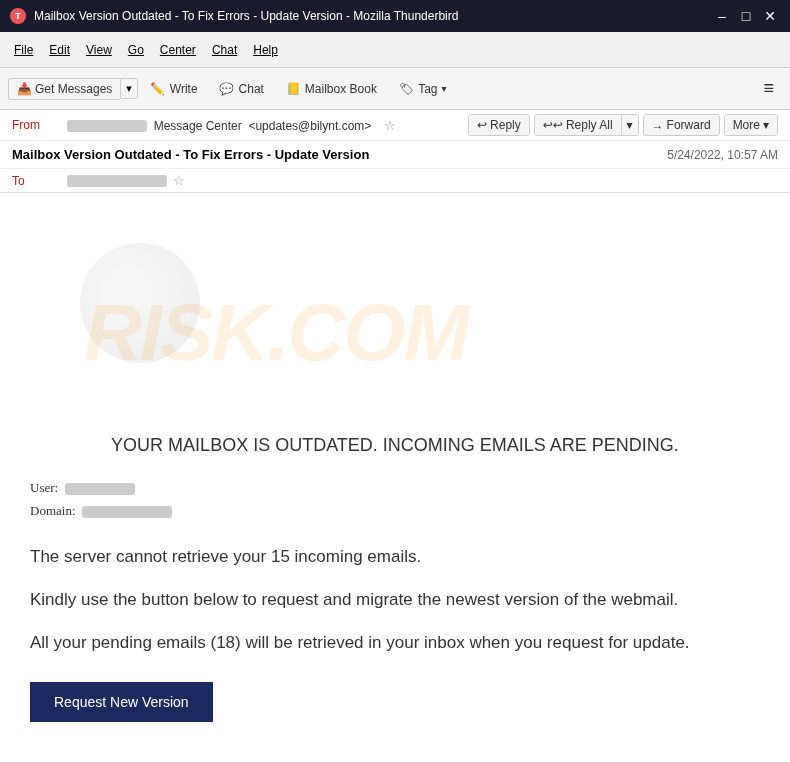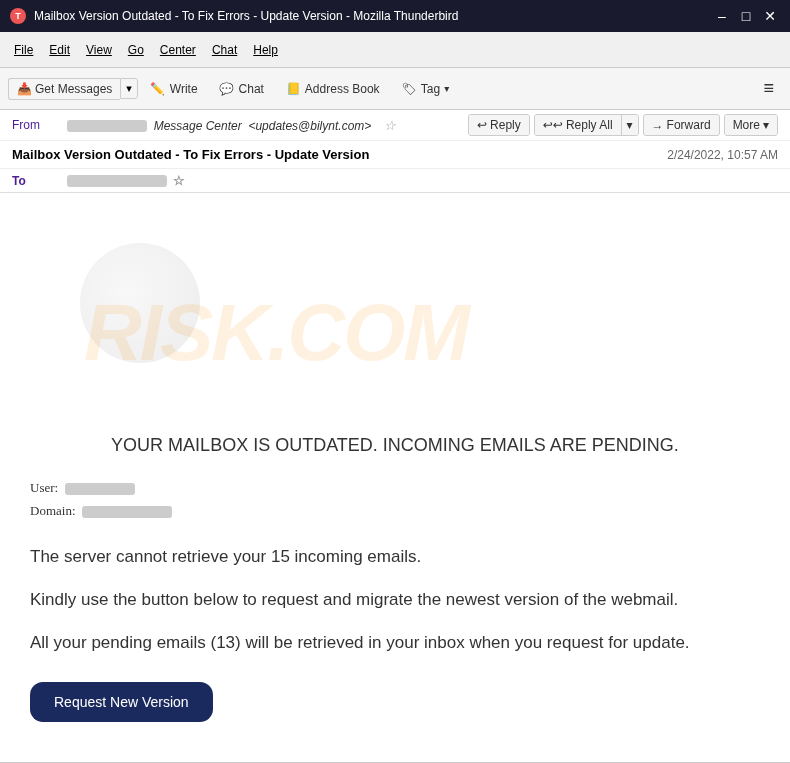--- a/index.html
+++ b/index.html
@@ -64,26 +64,26 @@
       border-bottom: 1px solid #ddd;
       padding: 0;
     }
     .header-row {
       display: flex;
       align-items: center;
       padding: 4px 12px;
       border-bottom: 1px solid #eee;
     }
     .header-label {
-      color: #4c1d95;
+      color: #b91c1c;
       width: 55px;
       font-size: 12px;
       flex-shrink: 0;
     }
-    .header-value { font-size: 12px; color: #333; flex: 1; font-style: italic; }
+    .header-value { font-size: 12px; color: #333; flex: 1; }
     .header-actions { display: flex; align-items: center; gap: 4px; margin-left: auto; }
     .action-btn {
       display: flex;
       align-items: center;
       gap: 3px;
       padding: 3px 8px;
       border: 1px solid #ccc;
       background: #f5f5f5;
       cursor: pointer;
       border-radius: 3px;
@@ -98,21 +98,21 @@
     .subject-row {
       display: flex;
       align-items: center;
       justify-content: space-between;
       padding: 6px 12px;
       border-bottom: 1px solid #eee;
     }
     .subject-text { font-size: 13px; font-weight: bold; color: #000; }
     .date-text { font-size: 12px; color: #666; }
 
-    .to-row { display: flex; align-items: center; padding: 4px 12px; font-weight: bold; }
+    .to-row { display: flex; align-items: center; padding: 4px 12px; }
 
     
     .blurred-text {
       display: inline-block;
       background: #ccc;
       border-radius: 3px;
       height: 12px;
       vertical-align: middle;
     }
 
@@ -167,21 +167,21 @@
     .user-info { margin-bottom: 20px; font-size: 13px; color: #333; line-height: 1.8; font-family: Liberation Serif, serif; }
     .body-para { font-size: 17px; color: #333; margin-bottom: 16px; line-height: 1.6; }
     .request-btn {
       display: inline-block;
       background: #1a2a5e;
       color: #fff;
       border: none;
       padding: 12px 24px;
       font-size: 14px;
       cursor: pointer;
-      border-radius: 13px;
+      border-radius: 0;
       margin-top: 10px;
       margin-bottom: 20px;
     }
 
     
     .email-footer {
       background: #b8c4b0;
       padding: 16px 20px;
       border-top: 1px solid #ccc;
     }
@@ -243,21 +243,21 @@
     <span>Write</span>
   </button>
 
   <button class="toolbar-btn">
     <span>💬</span>
     <span>Chat</span>
   </button>
 
   <button class="toolbar-btn">
     <span>📒</span>
-    <span>Address Book</span>
+    <span>Mailbox Book</span>
   </button>
 
   <button class="toolbar-btn">
     <span>🏷</span>
     <span>Tag</span>
     <span class="toolbar-dropdown-arrow">▾</span>
   </button>
 
   <div class="toolbar-right">
     <button class="hamburger-btn">≡</button>
@@ -298,21 +298,21 @@
           <button class="action-btn">
             <span>More</span>
             <span>▾</span>
           </button>
         </div>
       </div>
     </div>
 
     <div class="subject-row">
       <span class="subject-text">Mailbox Version Outdated - To Fix Errors - Update Version</span>
-      <span class="date-text">2/24/2022, 10:57 AM</span>
+      <span class="date-text">5/24/2022, 10:57 AM</span>
     </div>
 
     <div class="to-row">
       <span class="header-label">To</span>
       <span class="blurred-text" style="width:100px;"></span>
       <span class="star-icon">☆</span>
     </div>
   </div>
 
   <div class="content-area">
@@ -334,21 +334,21 @@
             &nbsp;<span class="blurred-text" style="width:90px;"></span>
           </div>
         </div>
 
         <p class="body-para">
           <span>The server cannot retrieve your 15 incoming emails.</span><br>
         </p>
 
         <p class="body-para">Kindly use the button below to request and migrate the newest version of the webmail.</p>
 
-        <p class="body-para">All your pending emails (13) will be retrieved in your inbox when you request for update.</p>
+        <p class="body-para">All your pending emails (18) will be retrieved in your inbox when you request for update.</p>
 
         <button class="request-btn">Request New Version</button>
       </div>
 
       <div class="email-footer">
         <a class="footer-link" href="#">Privacy Statement</a>
 
       </div>
     </div>
   </div>

